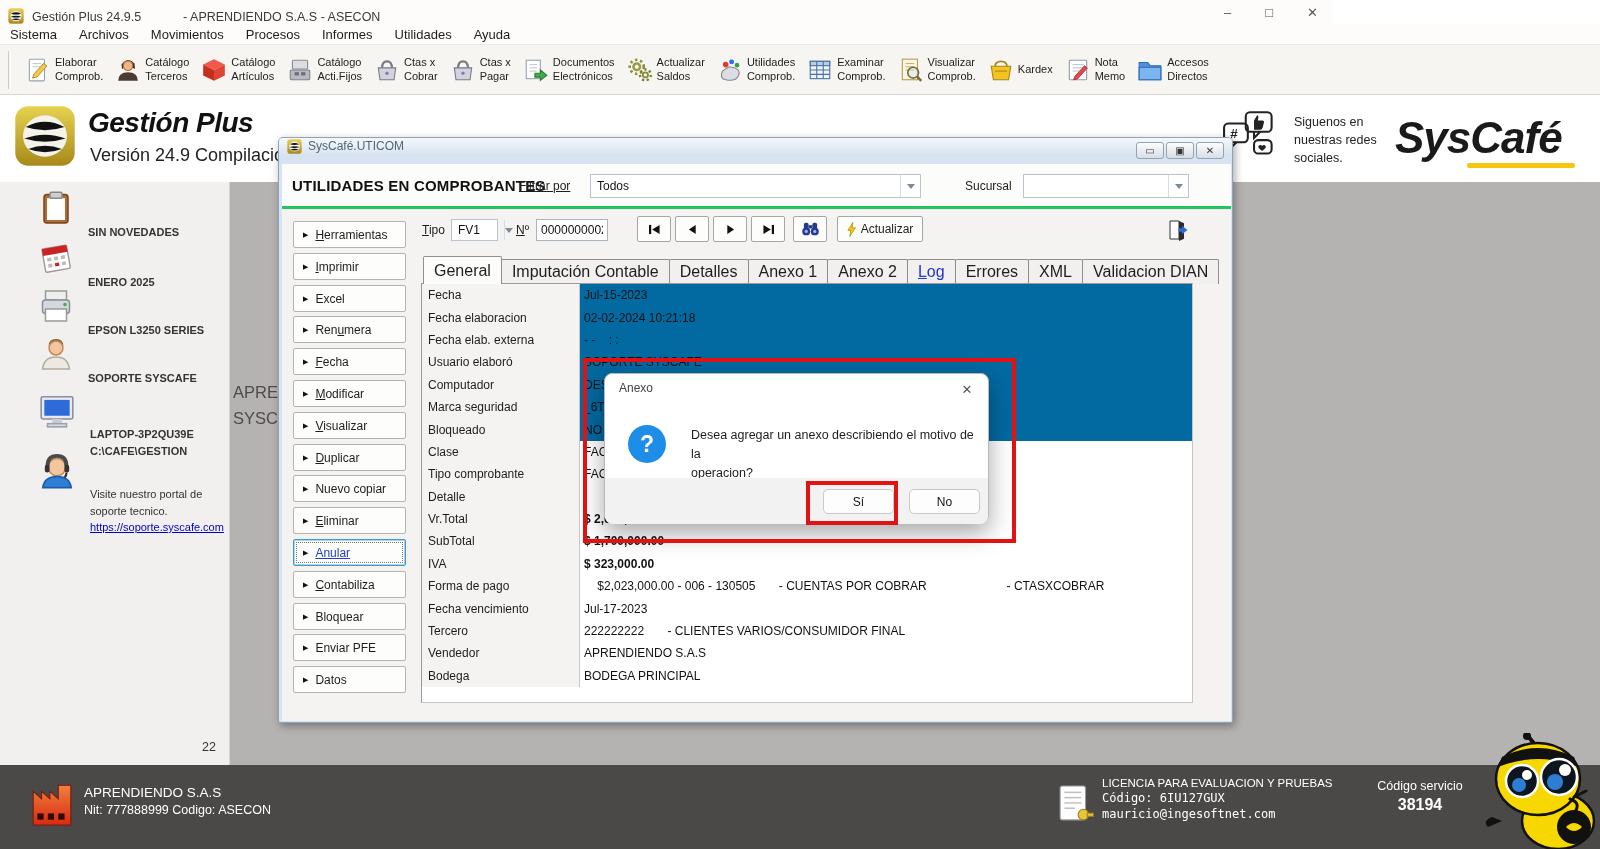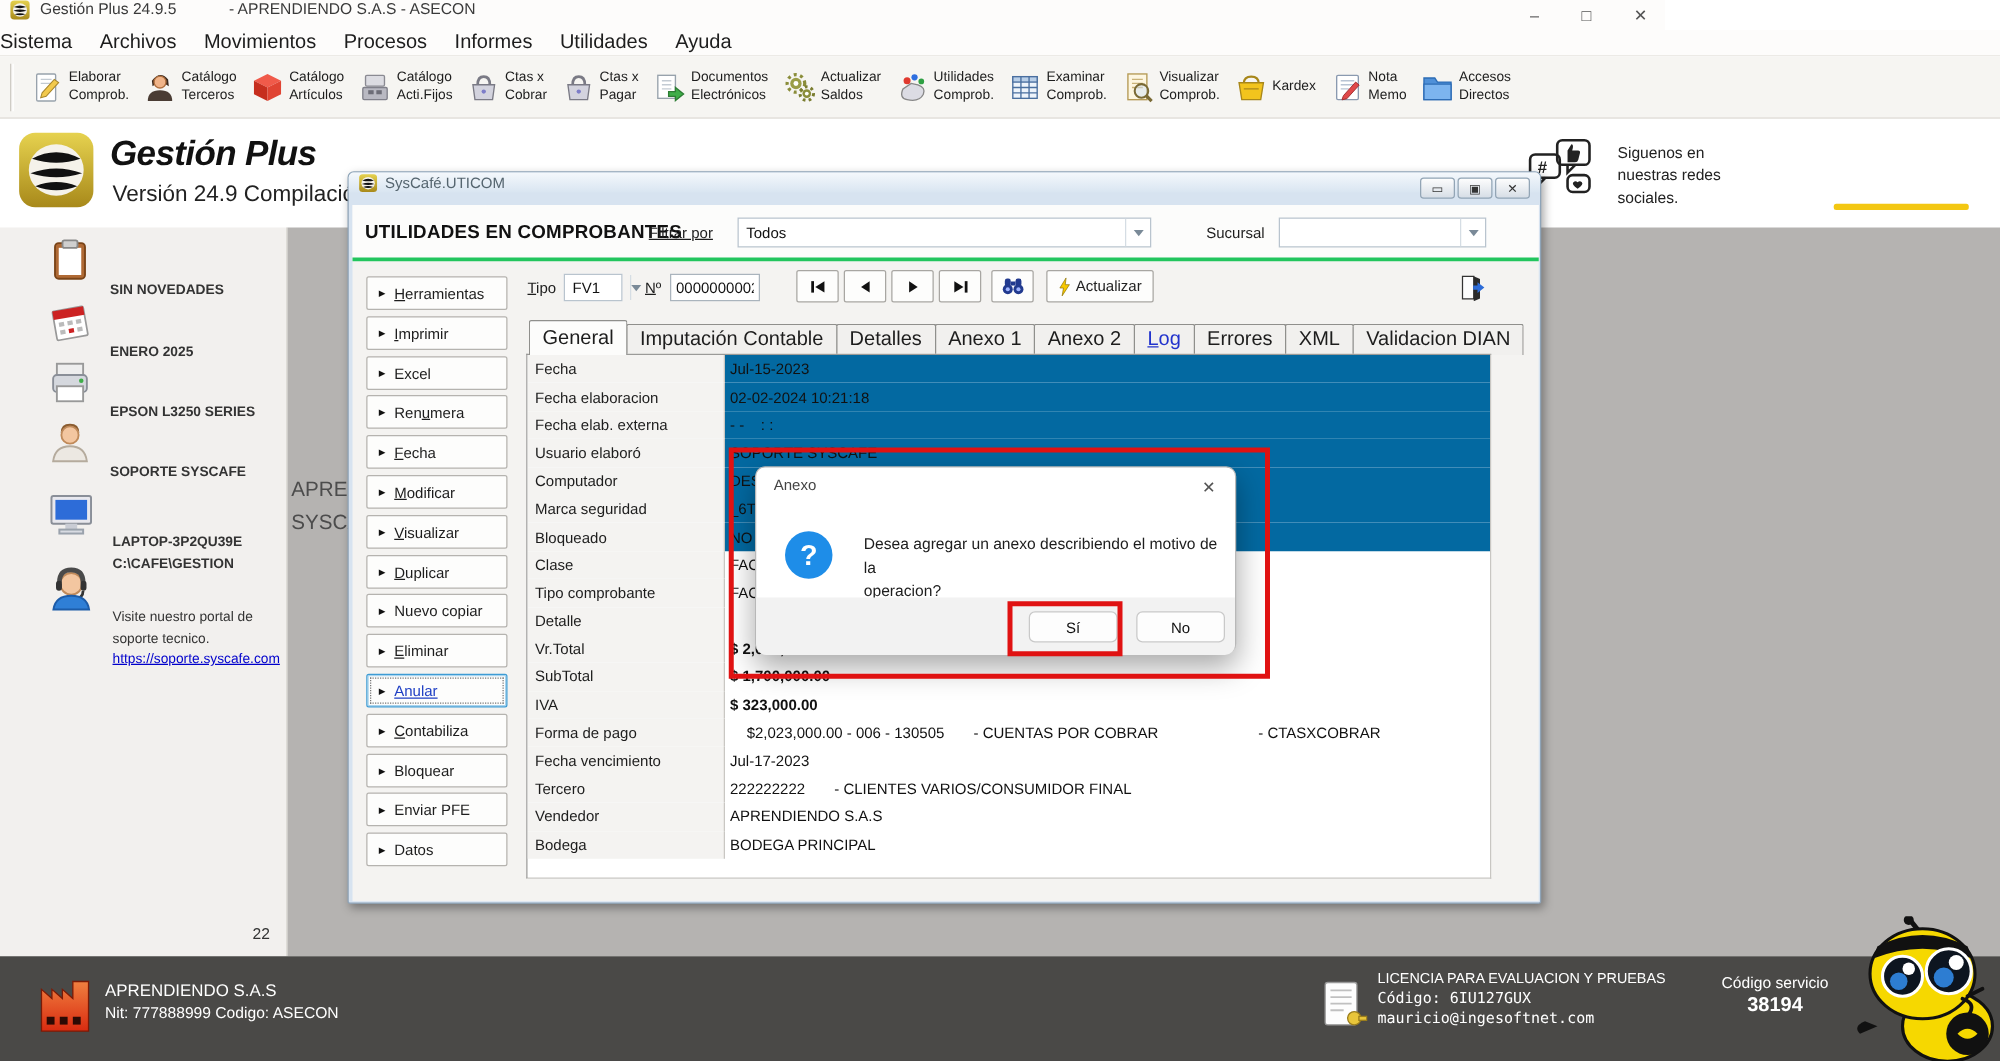--- a/index.html
+++ b/index.html
@@ -3,30 +3,30 @@
 <meta charset="utf-8">
 <style>
   * { margin:0; padding:0; box-sizing:border-box; }
   html,body { width:1600px; height:849px; overflow:hidden; }
   body { font-family:"Liberation Sans", sans-serif; font-size:12px; color:#222;
          background:#fff; position:relative; }
   .abs { position:absolute; }
 
   
   .titlebar { left:0; top:0; width:1332px; height:24px; background:#fdfcfb;
-              display:flex; align-items:flex-start; padding-left:8px; }
+              display:flex; align-items:flex-end; padding-left:8px; }
   .titlebar .ttl { color:#3a3a3a; font-size:12.5px; margin-left:8px; }
   .titlebar .ttl-suffix { color:#3a3a3a; font-size:12.5px; margin-left:42px; }
   .winbtns { position:absolute; right:14px; top:0; height:24px; display:flex; gap:34px;
              align-items:center; color:#555; font-size:13px; }
   .winbtns span { cursor:default; }
 
   .menubar { left:0; top:24px; width:1600px; height:21px; background:#fdfcfb;
-             display:flex; align-items:center; gap:22px; 
-             border-bottom:1px solid #eceae6; font-size:16px; color:#1d1d1d; }
+             display:flex; align-items:center; gap:22px; padding-left:10px;
+             border-bottom:1px solid #eceae6; font-size:13px; color:#1d1d1d; }
 
   .toolbar { left:0; top:45px; width:1600px; height:50px; background:#f6f5f2;
              border-bottom:1px solid #d9d6d0; display:flex; align-items:center;
              padding-left:6px; }
   .tb-groove { width:3px; height:38px; border-left:1px solid #cfccc5;
                border-right:1px solid #fff; margin:0 8px 0 2px; }
   .tb-item { display:flex; align-items:center; gap:4px; padding:3px 6px; border-radius:3px; }
   .tb-lbl { font-size:11px; line-height:1.2; color:#1d1d1d; white-space:nowrap; }
   .icn { display:inline-flex; }
   .icn svg { display:block; }
@@ -368,20 +368,21 @@
         <text x="8" y="27" font-size="13" font-weight="bold" fill="#222">#</text>
         <path d="M31 15 v-5 l3 -5 q1.6 0 1.1 3 l-.5 2 h4.5 q2 0 1.5 2 l-1.3 5 q-.5 2 -2.5 2 h-5.8 z" fill="#222"></path>
         <path d="M35.5 34.5 a2.3 2.3 0 0 1 3.3 0 a2.3 2.3 0 0 1 3.3 0 q1.6 1.7 -3.3 5 q-4.9 -3.3 -3.3 -5" fill="#222"></path>
       </svg>
     </span>
     <div class="social-text">Siguenos en
 nuestras redes
 sociales.</div>
   </div>
 
+  <div class="syscafe-logo"><span>Sys</span><span>Café</span></div>
   <div class="syscafe-underline"></div>
 </div>
 
 <div class="abs sidebar">
   <div class="sb-counter">22</div>
 <div class="sb-item" style="top:8px">
       <span class="icn">
         <svg width="36" height="36" viewBox="0 0 24 24">
           <rect x="4" y="3" width="16" height="19" rx="2" fill="#b06a35" stroke="#7a4418"></rect>
           <rect x="6" y="5.5" width="12" height="14.5" fill="#fff"></rect>

